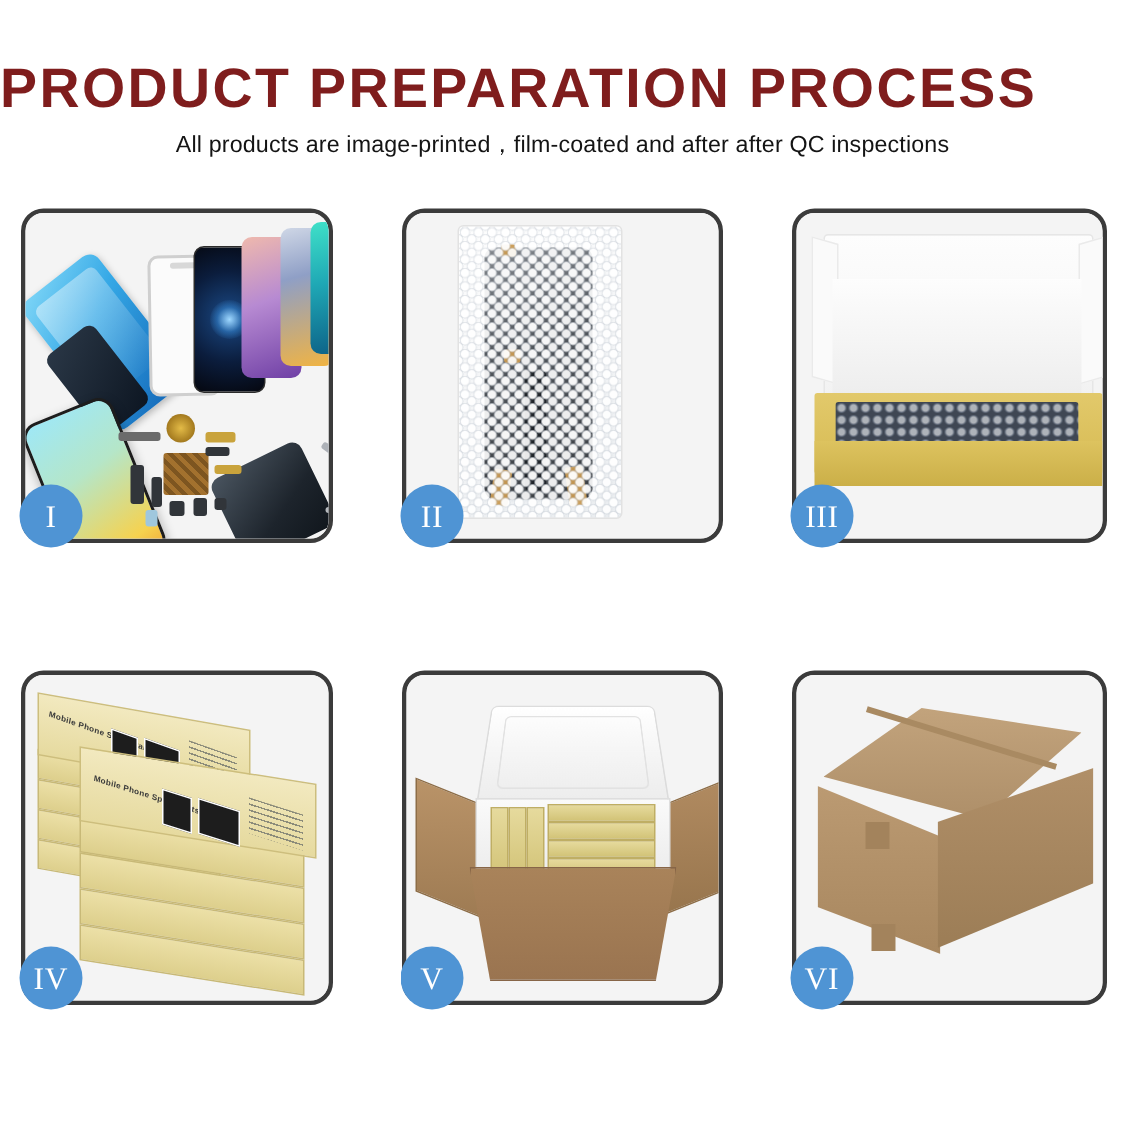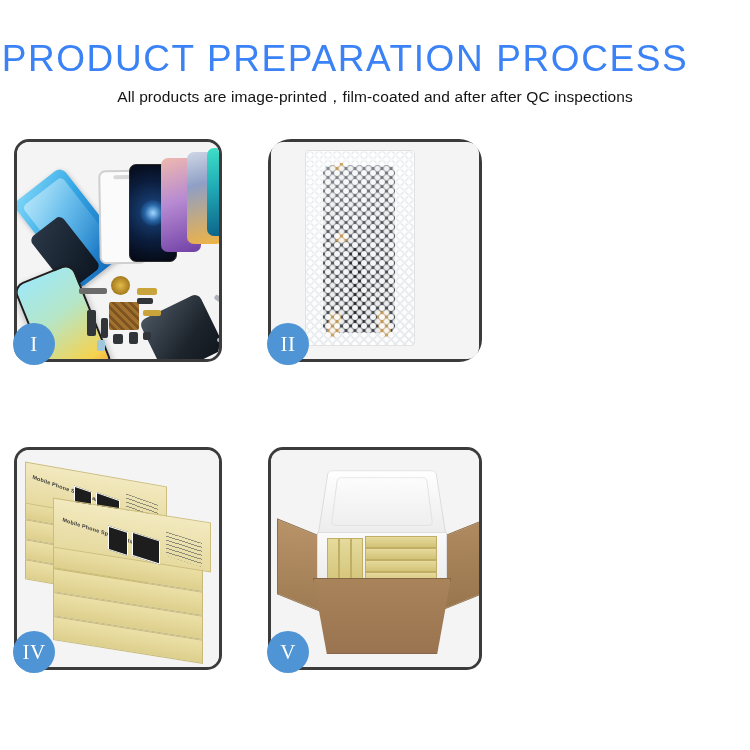--- a/index.html
+++ b/index.html
@@ -11,22 +11,22 @@
     position:relative;
   }
   #page{position:absolute;inset:0;}
 
   
   .title{
     position:absolute;left:0;top:38px;width:690px;
     text-align:center;
     font-size:37px;
     letter-spacing:1.6px;
-    font-weight:400;
-    color:#3b82f6;
+    font-weight:700;
+    color:#7f1d1d;
     line-height:42px;
     white-space:nowrap;
   }
   .subtitle{
     position:absolute;left:0;top:86px;width:750px;
     text-align:center;
     font-size:15.5px;
     color:#141414;
     letter-spacing:.1px;
     line-height:22px;
@@ -317,35 +317,47 @@
       <div class="chip dark" style="left:96px;top:192px;width:10px;height:10px;"></div>
       <div class="chip dark" style="left:112px;top:190px;width:9px;height:12px;"></div>
       <div class="chip" style="left:80px;top:198px;width:8px;height:11px;background:#9fc7dd;"></div>
       <div class="chip dark" style="left:126px;top:190px;width:8px;height:8px;"></div>
       <div class="chip" style="left:196px;top:158px;width:22px;height:5px;background:#aeb2b8;transform:rotate(35deg);"></div>
       <div class="chip" style="left:200px;top:196px;width:12px;height:4px;background:#b6b9bd;"></div>
     </div>
     <div class="badge">I</div>
   </div>
 
-  <div class="panel" style="left:268px;top:139px;width:214px;height:223px;border-radius:23px;">
+  <div class="panel" style="left:268px;top:139px;width:214px;height:223px;">
     <div class="inner">
       <div class="bubblebag">
         <div class="screen-in-bag"></div>
         <div class="flexcable"></div>
         <div class="tape" style="left:28px;top:12px;width:10px;height:8px;"></div>
         <div class="tape" style="left:30px;top:82px;width:11px;height:9px;"></div>
         <div class="tape" style="left:22px;top:162px;width:12px;height:24px;transform:rotate(8deg);"></div>
         <div class="tape" style="left:72px;top:160px;width:12px;height:26px;transform:rotate(-8deg);"></div>
         <div class="bubbles"></div>
       </div>
     </div>
     <div class="badge">II</div>
   </div>
 
+  <div class="panel" style="left:528px;top:139px;width:210px;height:223px;">
+    <div class="inner">
+      <div class="box3-lid"></div>
+      <div class="box3-lid-flapL"></div>
+      <div class="box3-lid-flapR"></div>
+      <div class="box3-foam"></div>
+      <div class="box3-base"></div>
+      <div class="box3-bubble"></div>
+      <div class="box3-baseFront"></div>
+    </div>
+    <div class="badge">III</div>
+  </div>
 
   <div class="panel" style="left:14px;top:447px;width:208px;height:223px;">
     <div class="inner">
 
       <div class="stack-box" style="left:8px;top:60px;width:120px;height:18px;transform:skewY(10deg);"></div>
       <div class="stack-box" style="left:8px;top:80px;width:120px;height:18px;transform:skewY(10deg);"></div>
       <div class="stack-box" style="left:8px;top:100px;width:120px;height:18px;transform:skewY(10deg);"></div>
       <div class="stack-box" style="left:8px;top:120px;width:120px;height:18px;transform:skewY(10deg);"></div>
 
       <div class="stack-top" style="left:8px;top:24px;width:140px;height:40px;transform:skewY(10deg);">
@@ -381,14 +393,25 @@
       <div class="v-ybox" style="left:80px;top:88px;width:10px;height:46px;"></div>
       <div class="v-ybox" style="left:94px;top:86px;width:70px;height:10px;"></div>
       <div class="v-ybox" style="left:94px;top:98px;width:70px;height:10px;"></div>
       <div class="v-ybox" style="left:94px;top:110px;width:70px;height:10px;"></div>
       <div class="v-ybox" style="left:94px;top:122px;width:70px;height:10px;"></div>
       <div class="v-base"></div>
     </div>
     <div class="badge">V</div>
   </div>
 
+  <div class="panel" style="left:528px;top:447px;width:210px;height:223px;">
+    <div class="inner">
+      <div class="c-top"></div>
+      <div class="c-seam"></div>
+      <div class="c-left"></div>
+      <div class="c-right"></div>
+      <div class="c-tape" style="left:46px;top:98px;width:16px;height:18px;"></div>
+      <div class="c-tape" style="left:50px;top:166px;width:16px;height:18px;"></div>
+    </div>
+    <div class="badge">VI</div>
+  </div>
 
 </div>
 
 </body></html>

